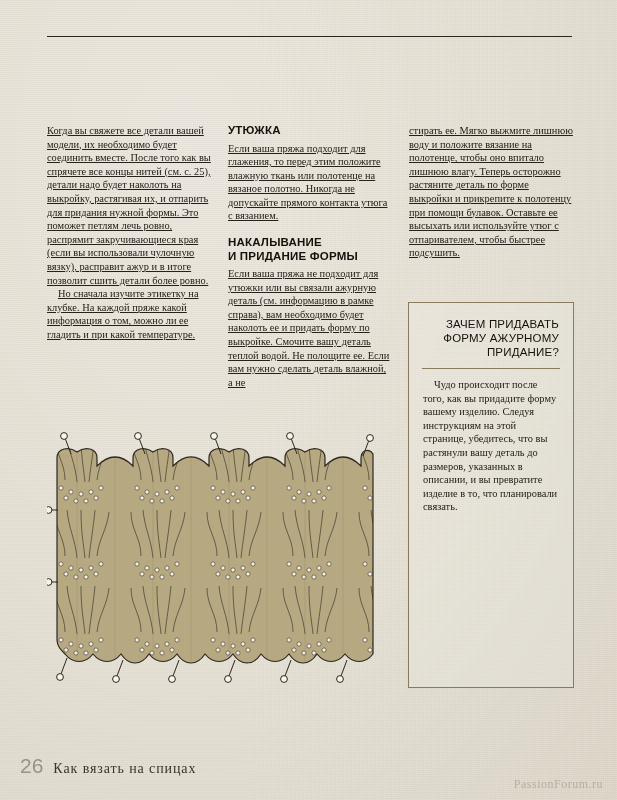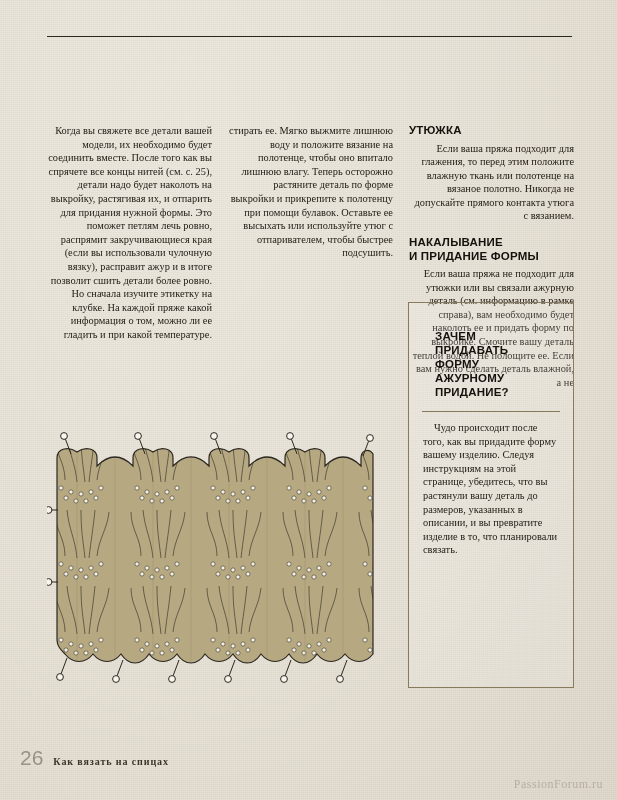--- a/index.html
+++ b/index.html
@@ -64,22 +64,23 @@
     gap: 16px;
   }
   .col {
     width: 165px;
   }
   .col p {
     margin: 0;
     font-size: 10.4px;
     line-height: 13.6px;
     color: #26211a;
-    text-align: right;
-    font-family: "Liberation Serif", serif;
+    text-align: left;
+    font-family: "Liberation Serif", serif;
+    text-decoration: underline;
   }
   .col p.indent {
     text-indent: 11px;
   }
   h3.sec {
     font-family: "Liberation Sans", sans-serif;
     font-weight: bold;
     font-size: 11.5px;
     color: #15110c;
     margin: 0 0 4px 0;
@@ -96,27 +97,28 @@
     left: 408px;
     top: 302px;
     width: 166px;
     height: 386px;
     border: 1.6px solid #8a7a5d;
     box-sizing: border-box;
     background: rgba(255,255,255,0.14);
   }
   .sidebox h4 {
     font-family: "Liberation Sans", sans-serif;
-    font-weight: bold;
+    font-weight: normal;
     font-size: 11.5px;
     line-height: 14px;
     color: #15110c;
-    margin: 12px;
+    margin: 0;
     padding: 14px 14px 0 14px;
     letter-spacing: 0.2px;
+    text-align: right;
   }
   .sidebox .sb-rule {
     border: none;
     border-top: 1px solid #8a7a5d;
     margin: 9px 13px 9px 13px;
   }
   .sidebox p {
     margin: 0;
     padding: 0 14px;
     font-size: 10.4px;
@@ -133,37 +135,36 @@
     left: 47px;
     top: 432px;
     width: 340px;
     height: 262px;
   }
 
   
   .footer {
     position: absolute;
     left: 20px;
-    bottom: 30px;
+    bottom: 22px;
     display: flex;
     align-items: baseline;
     gap: 10px;
   }
   .pagenum {
     font-family: "Liberation Sans", sans-serif;
     font-size: 21px;
     color: #9a9286;
     font-weight: normal;
   }
   .footer-label {
     font-family: "Liberation Serif", serif;
-    font-size: 10px;
+    font-size: 14px;
     letter-spacing: 0.9px;
     color: #3a342a;
-    font-weight: bold;
   }
   .watermark {
     position: absolute;
     right: 14px;
     bottom: 8px;
     font-family: "Liberation Serif", serif;
     font-size: 12px;
     color: rgba(150,142,128,0.55);
     letter-spacing: 0.5px;
     margin-top: 27px;
@@ -176,34 +177,34 @@
 
 <div class="content">
   <hr class="rule">
 </div>
 
 <div class="cols">
 
   <div class="col">
     <p>Когда вы свяжете все детали вашей модели, их необходимо будет соединить вместе. После того как вы спрячете все концы нитей (см. с. 25), детали надо будет наколоть на выкройку, растягивая их, и отпарить для придания нужной формы. Это поможет петлям лечь ровно, распрямит закручивающиеся края (если вы использовали чулочную вязку), расправит ажур и в итоге позволит сшить детали более ровно.</p>
     <p class="indent">Но сначала изучите этикетку на клубке. На каждой пряже какой информация о том, можно ли ее гладить и при какой температуре.</p>
-  </div>
-
-  <div class="col">
-    <p>стирать ее. Мягко выжмите лишнюю воду и положите вязание на полотенце, чтобы оно впитало лишнюю влагу. Теперь осторожно растяните деталь по форме выкройки и прикрепите к полотенцу при помощи булавок. Оставьте ее высыхать или используйте утюг с отпаривателем, чтобы быстрее подсушить.</p>
   </div>
 
   <div class="col">
     <h3 class="sec">УТЮЖКА</h3>
     <p>Если ваша пряжа подходит для глажения, то перед этим положите влажную ткань или полотенце на вязаное полотно. Никогда не допускайте прямого контакта утюга с вязанием.</p>
     <h3 class="sec gap">
       <span>НАКАЛЫВАНИЕ</span><br>
       <span>И ПРИДАНИЕ ФОРМЫ</span>
     </h3>
     <p>Если ваша пряжа не подходит для утюжки или вы связали ажурную деталь (см. информацию в рамке справа), вам необходимо будет наколоть ее и придать форму по выкройке. Смочите вашу деталь теплой водой. Не полощите ее. Если вам нужно сделать деталь влажной, а не</p>
+  </div>
+
+  <div class="col">
+    <p>стирать ее. Мягко выжмите лишнюю воду и положите вязание на полотенце, чтобы оно впитало лишнюю влагу. Теперь осторожно растяните деталь по форме выкройки и прикрепите к полотенцу при помощи булавок. Оставьте ее высыхать или используйте утюг с отпаривателем, чтобы быстрее подсушить.</p>
   </div>
 
 </div>
 
 <div class="sidebox">
   <h4>
     <span>ЗАЧЕМ ПРИДАВАТЬ</span><br>
     <span>ФОРМУ АЖУРНОМУ</span><br>
     <span>ПРИДАНИЕ?</span>
   </h4>

